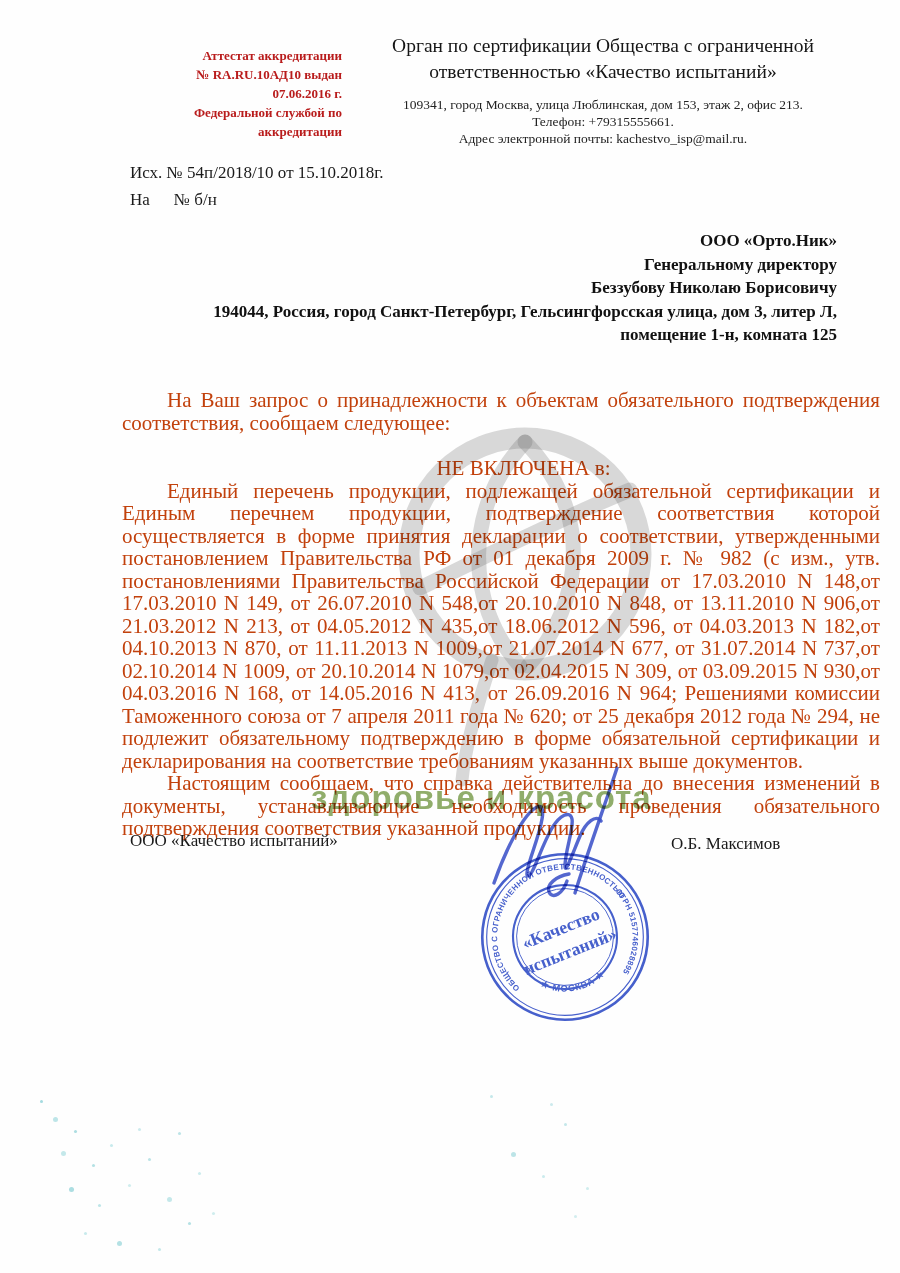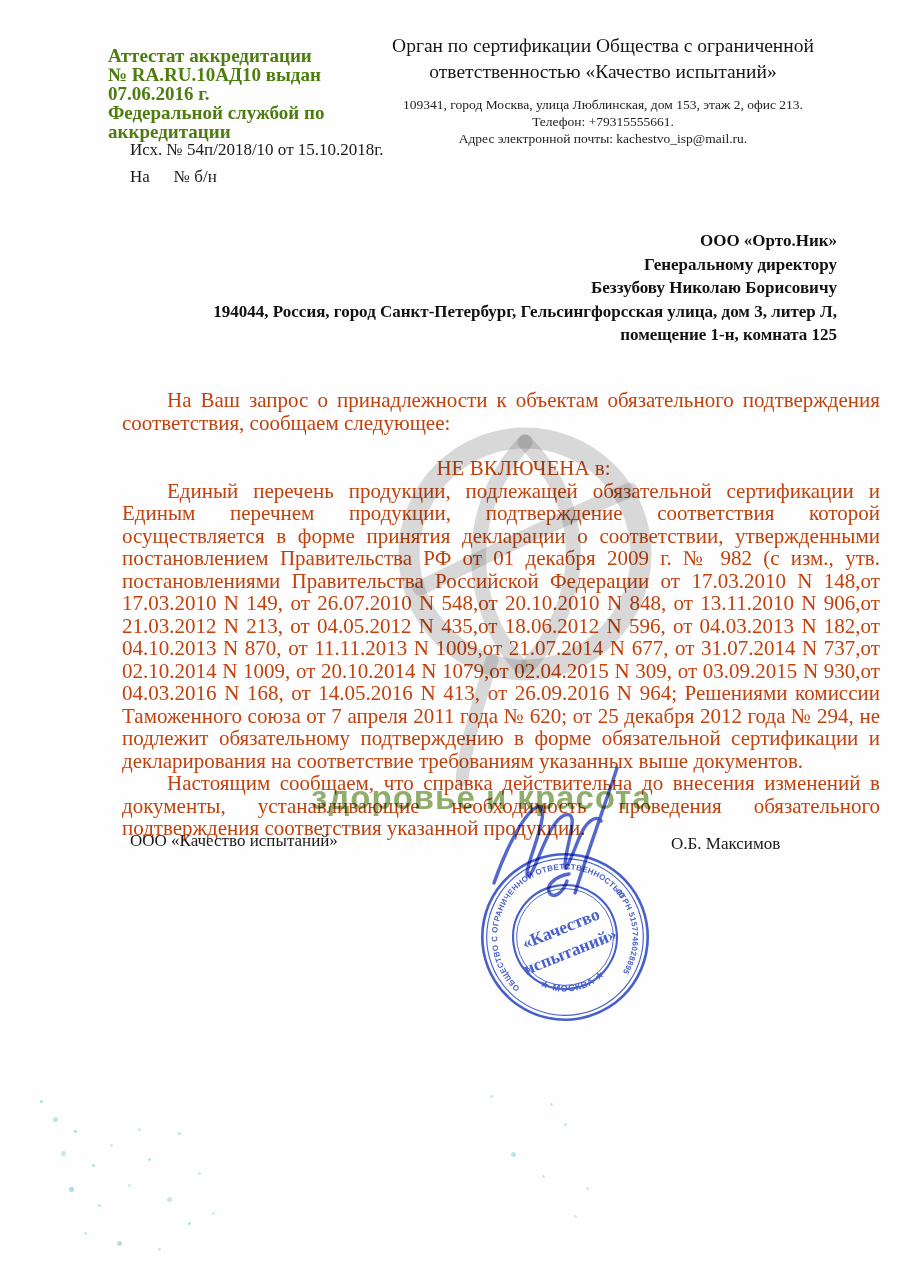--- a/index.html
+++ b/index.html
@@ -9,27 +9,27 @@
     font-family:"Liberation Serif", serif;
     color:#1b1b1b;
     position:relative;
     overflow:hidden;
   }
   .page{position:absolute;inset:0;background:#fefefe;}
 
   
   .acc-block{
     position:absolute;left:108px;top:46px;width:234px;
-    text-align:left;font-weight:bold;font-size:19px;line-height:19px;color:#4d7c0f;
+    text-align:right;font-weight:bold;font-size:13px;line-height:19px;color:#b91c1c;
   }
   .org-block{position:absolute;left:336px;top:33px;width:534px;text-align:center;}
   .org-title{font-size:19.5px;line-height:26px;color:#161616;}
   .org-contacts{margin-top:11px;font-size:13.5px;line-height:17px;color:#222;}
 
-  .ref-block{position:absolute;left:130px;top:136px;font-size:17px;line-height:27px;color:#1a1a1a;}
+  .ref-block{position:absolute;left:130px;top:159px;font-size:17px;line-height:27px;color:#1a1a1a;}
   .ref-gap{display:inline-block;width:24px;}
 
   .recipient{
     position:absolute;left:96px;top:229px;width:741px;
     text-align:right;font-weight:bold;font-size:17px;line-height:23.5px;color:#111;
   }
 
   
   .body-text{
     position:absolute;left:122px;top:389px;width:758px;

